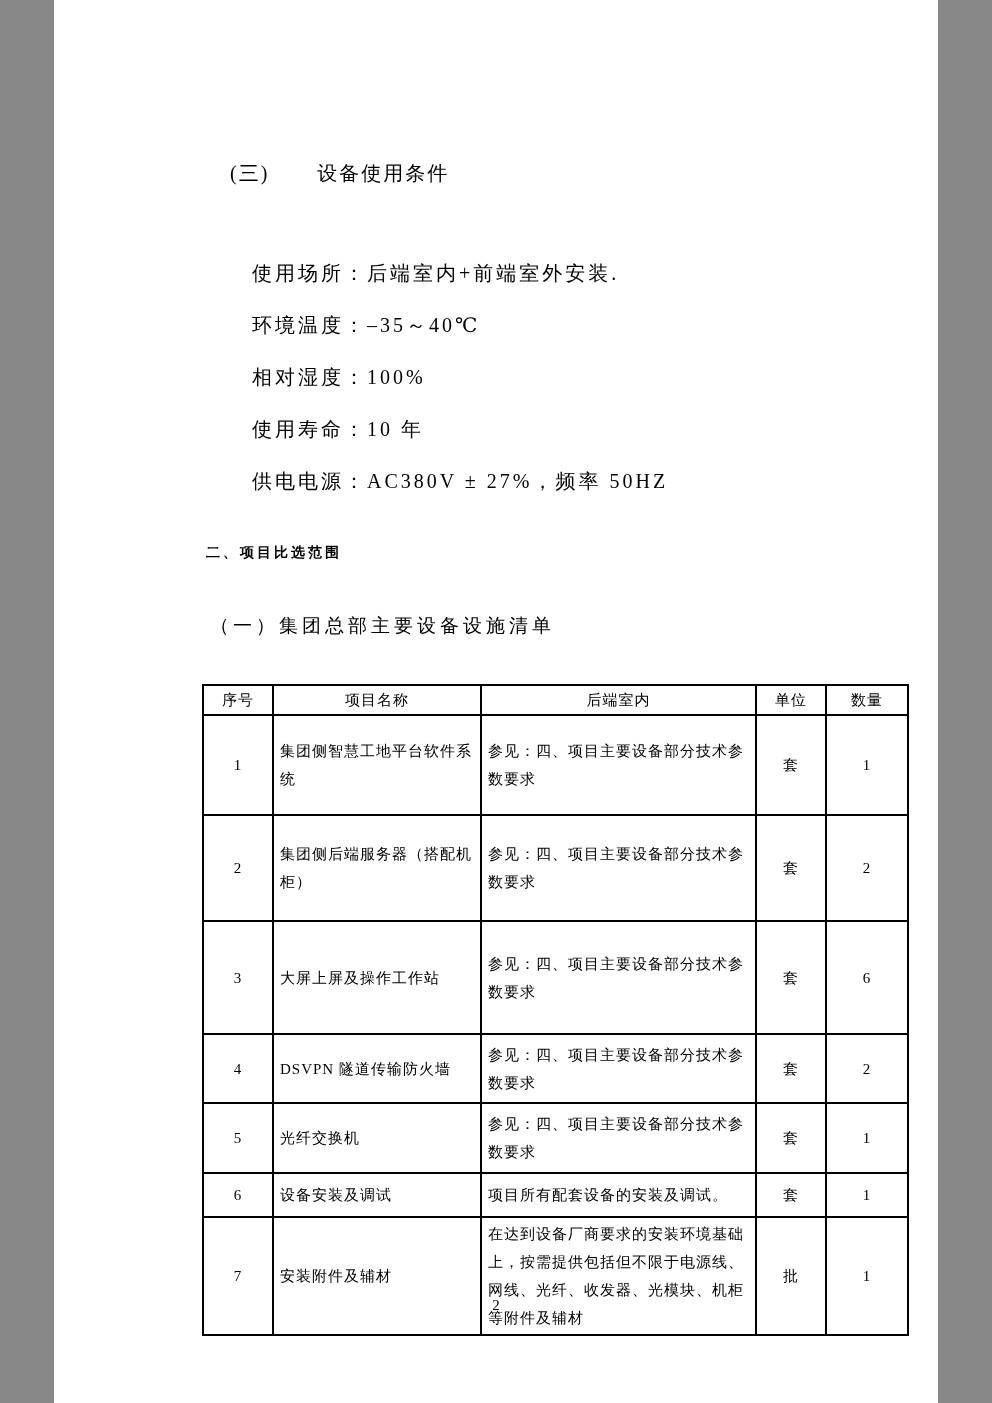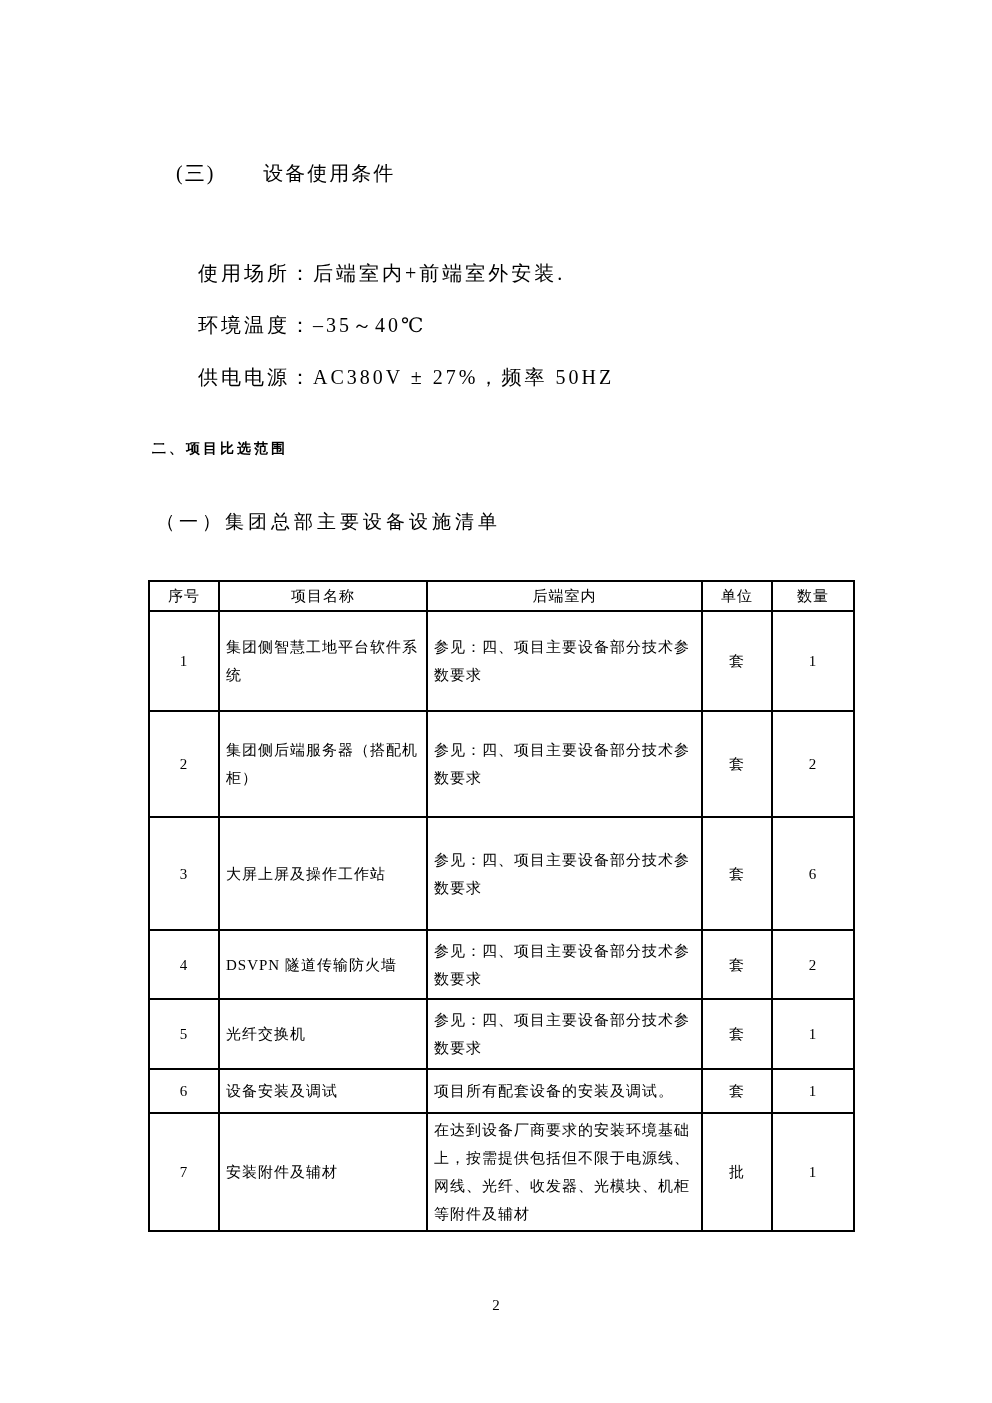--- a/index.html
+++ b/index.html
@@ -1,18 +1,18 @@
 <!DOCTYPE html>
 <html><head>
 <meta charset="utf-8">
 <style>
   html,body { margin:0; padding:0; background:#888; }
   .page {
     position:relative;
-    width:992px; height:1403px;
+    width:884px; height:1403px;
     margin:0 auto;
     background:#ffffff;
     color:#000000;
     font-family:"Liberation Serif","DejaVu Serif",serif;
     box-sizing:border-box;
     padding-top:137px;
     overflow:hidden;
   }
   .sec3-heading {
     margin:0 0 0 148px;
@@ -84,20 +84,22 @@
 
 <div class="page">
 
   <div class="sec3-heading">
     <span class="num">(三)</span><span>设备使用条件</span>
   </div>
 
   <div class="specs">
     <p>使用场所：后端室内+前端室外安装.</p>
     <p>环境温度：–35～40℃</p>
+    <p>相对湿度：100%</p>
+    <p>使用寿命：10 年</p>
     <p>供电电源：AC380V ± 27%，频率 50HZ</p>
   </div>
 
   <div class="sec2-heading">二、项目比选范围</div>
 
   <div class="sec2-subheading">（一）集团总部主要设备设施清单</div>
 
   <table class="equip">
     <colgroup>
       <col style="width:70px">

